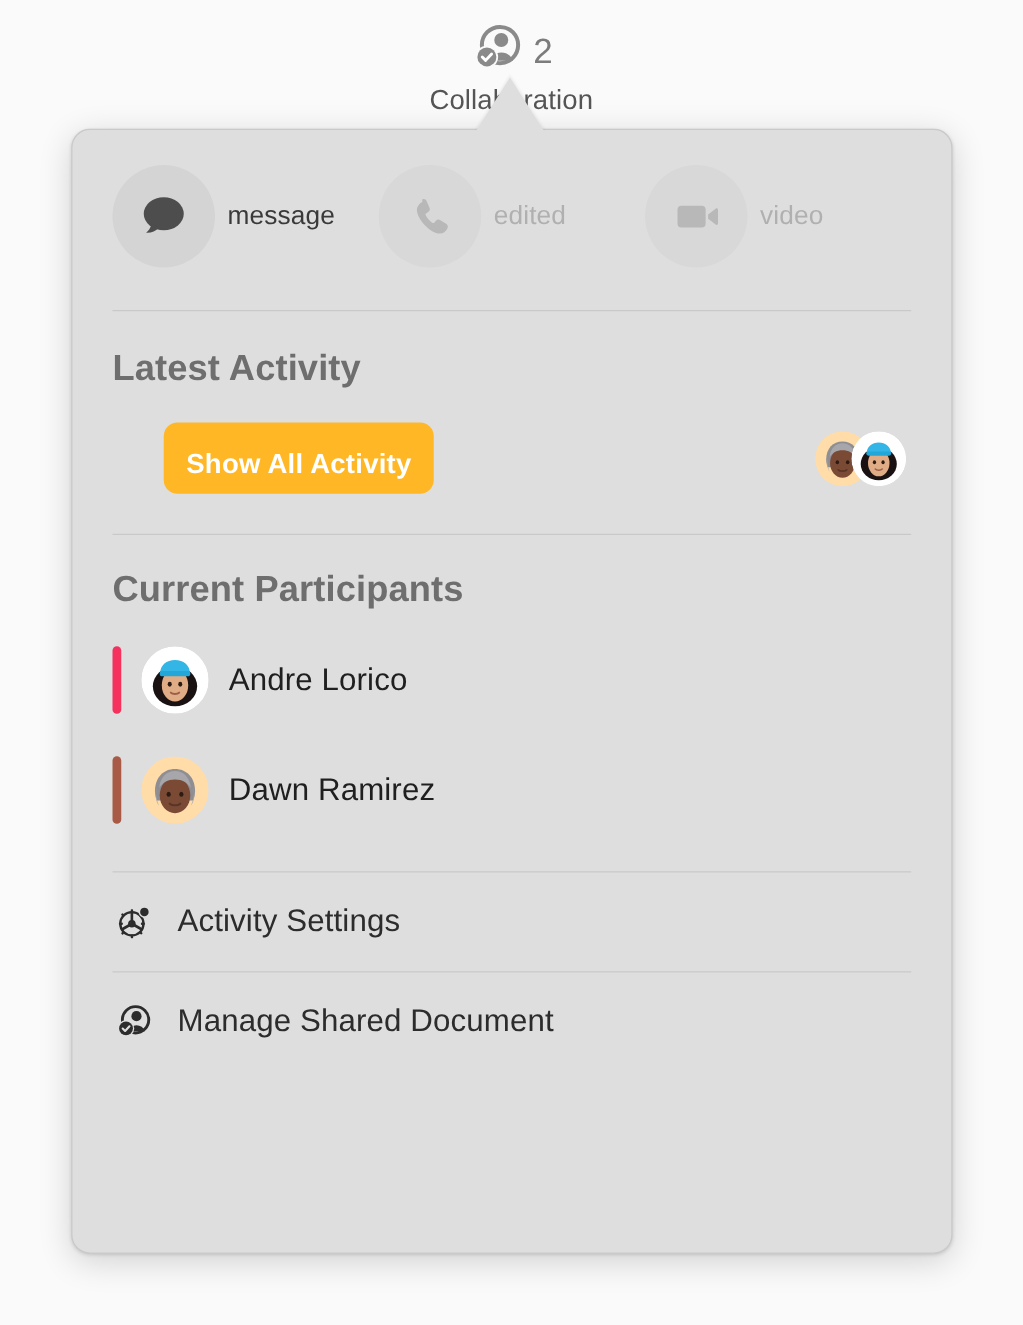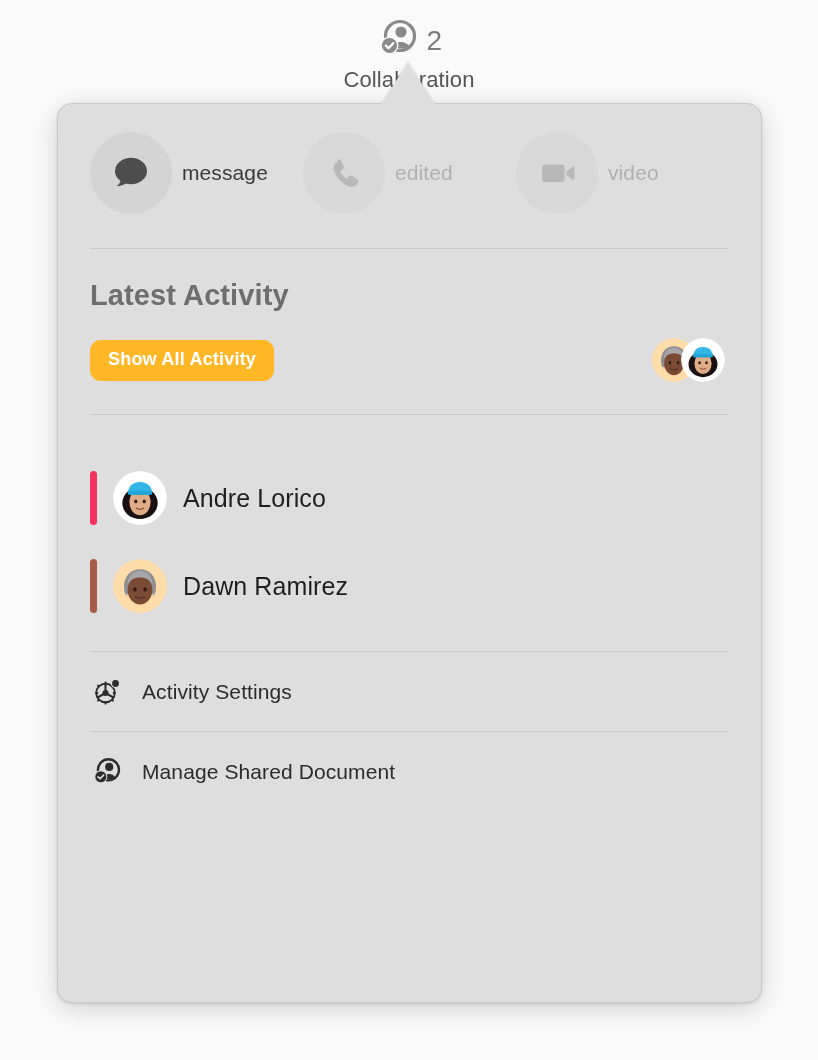--- a/index.html
+++ b/index.html
@@ -136,28 +136,29 @@
   }
 
   .activity-action-row {
     display: flex;
     align-items: center;
     justify-content: space-between;
   }
   .show-all-btn {
     background: #ffb726;
     color: #ffffff;
-    font-size: 18px;
+    font-size: 22px;
     font-weight: bold;
     border: none;
     border-radius: 11px;
-    padding: 9px 18px 11px 18px;
+    padding: 20px 18px 11px 18px;
     letter-spacing: 0.2px;
     font-family: "Liberation Sans", sans-serif;
     cursor: default;
+    margin-left: 41px;
   }
   .avatar-stack {
     display: flex;
     align-items: center;
     padding-right: 4px;
   }
   .avatar-stack .avatar-wrap:last-child { margin-left: -15px; }
 
   
   .avatar-wrap {
@@ -197,21 +198,21 @@
     padding: 0 32px;
   }
   .menu-icon {
     width: 34px;
     display: flex;
     align-items: center;
     justify-content: center;
     flex: none;
   }
   .menu-label {
-    font-size: 21px;
+    font-size: 25px;
     color: #2c2c2c;
     letter-spacing: 0.1px;
   }
 </style>
 </head>
 <body>
 
 <div class="toolbar-item">
   <div class="toolbar-icon-row">
     <span>
@@ -302,20 +303,21 @@
             <path d="M28 44c1.7 1.8 6.3 1.8 8 0" fill="none" stroke="#9b5f48" stroke-width="1.9" stroke-linecap="round"></path>
           </svg>
         </span>
       </div>
     </div>
   </div>
 
   <div class="divider" style="margin-top:32px;"></div>
 
   <div class="section" style="padding-top:28px;">
+    <div class="section-title">Current Participants</div>
 
     <div style="margin-top:22px;">
       <div class="participant-row">
         <span class="color-bar" style="background:#f5315e;"></span>
         <span class="avatar-wrap">
           <svg class="memoji" width="54" height="54" viewBox="0 0 64 64">
             <circle cx="32" cy="32" r="32" fill="#ffffff"></circle>
             <ellipse cx="32" cy="38" rx="21" ry="19" fill="#1a1113"></ellipse>
             <ellipse cx="32" cy="37" rx="12.5" ry="15.5" fill="#e0ac86"></ellipse>
             <path d="M18 25c0-7 6-12 14-12s14 5 14 12z" fill="#33b5e5"></path>

